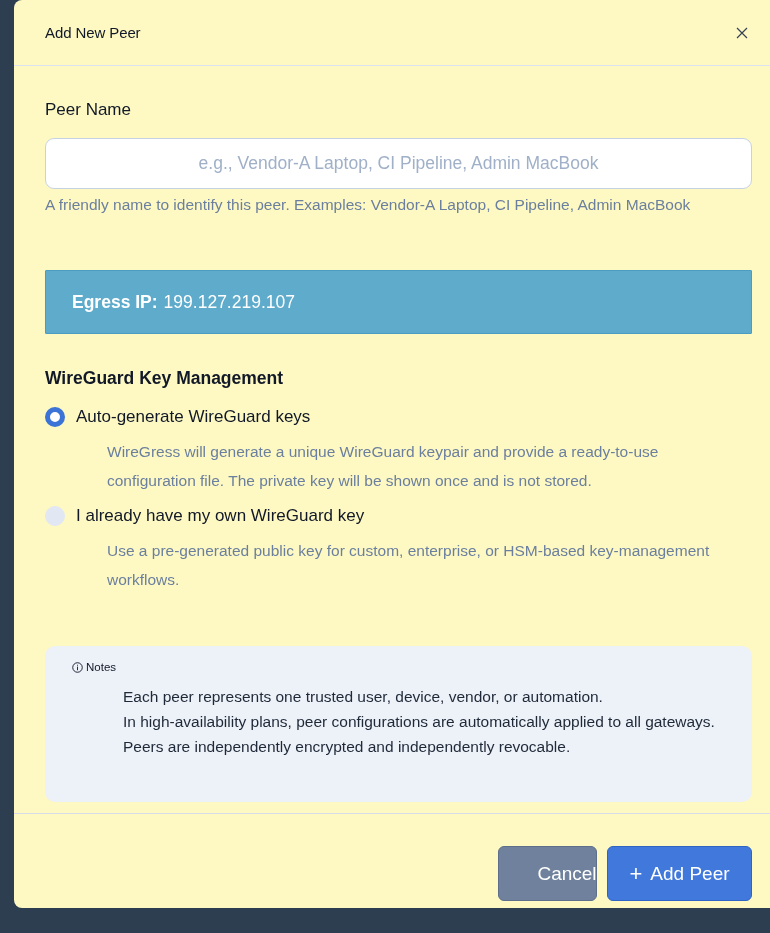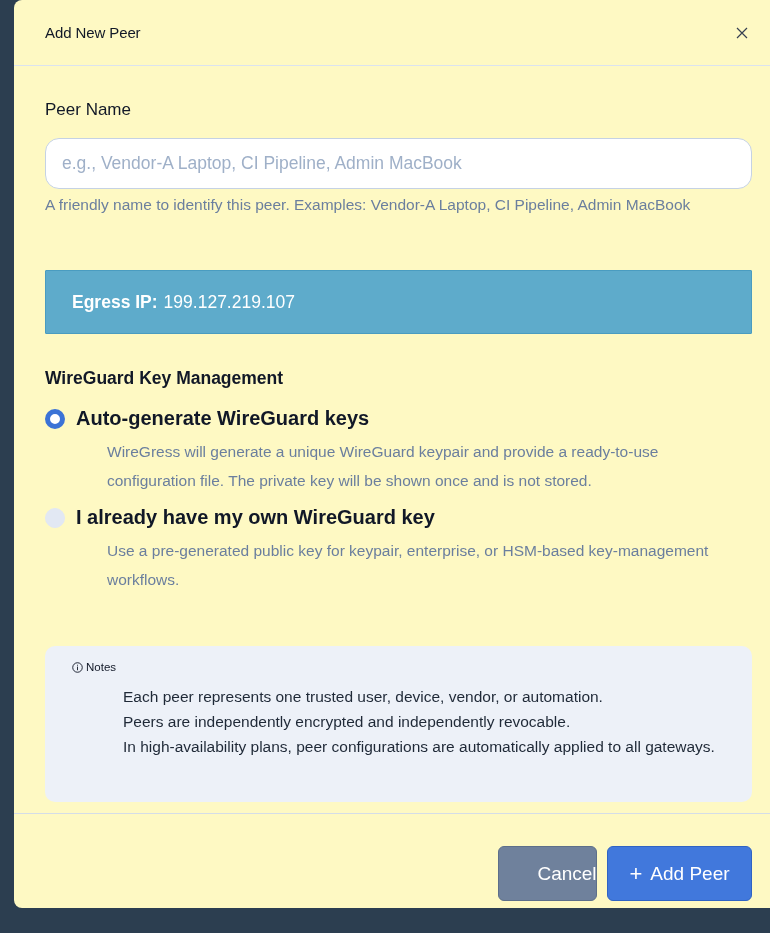--- a/index.html
+++ b/index.html
@@ -32,26 +32,27 @@
     }
     .modal-body { padding: 0 31px; position: relative; }
     .field-label {
       position: absolute; top: 34px; left: 31px;
       font-size: 17px; font-weight: normal; color: #111827;
     }
     .text-input {
       position: absolute; top: 72px; left: 31px;
       width: 707px; height: 51px;
       border: 1px solid #c5d2e4;
-      border-radius: 14px;
+      border-radius: 9px;
       padding: 0 16px;
       font-size: 17.5px;
       font-family: "Liberation Sans", "DejaVu Sans", sans-serif;
       color: #1f2937;
       outline: none;
+      text-align: center;
     }
     .text-input::placeholder { color: #9fb0c8; }
     .help-text {
       position: absolute; top: 126px; left: 31px;
       width: 660px;
       font-size: 15.5px; line-height: 25px; color: #6b7f9e;
     }
     .egress-box {
       position: absolute; top: 204px; left: 31px;
       width: 707px; height: 64px;
@@ -77,21 +78,21 @@
     }
     .radio.checked {
       background: #ffffff;
       border: 5px solid #3b73d6;
     }
     .radio.unchecked {
       background: #e2e8f3;
       border: 1px solid #e2e8f3;
     }
     .radio-label {
-      font-size: 20px; font-weight: bold; color: #111827;
+      font-size: 17px; font-weight: normal; color: #111827;
     }
     .radio-desc {
       position: absolute; left: 93px; width: 640px;
       font-size: 15.5px; line-height: 29px; color: #6b7f9e;
     }
     .notes {
       position: absolute; top: 558px; left: 31px;
       width: 707px; height: 156px;
       background: #edf1f8;
       border-radius: 10px;
@@ -159,35 +160,35 @@
     <div class="radio-row" style="top:341px;">
       <span class="radio checked"></span>
       <span class="radio-label">Auto-generate WireGuard keys</span>
     </div>
     <div class="radio-desc" style="top:371px;">WireGress will generate a unique WireGuard keypair and provide a ready-to-use configuration file. The private key will be shown once and is not stored.</div>
 
     <div class="radio-row" style="top:440px;">
       <span class="radio unchecked"></span>
       <span class="radio-label">I already have my own WireGuard key</span>
     </div>
-    <div class="radio-desc" style="top:470px;">Use a pre-generated public key for keypair, enterprise, or HSM-based key-management workflows.</div>
+    <div class="radio-desc" style="top:470px;">Use a pre-generated public key for custom, enterprise, or HSM-based key-management workflows.</div>
 
     <div class="notes">
       <div class="notes-head">
         <svg class="info-icon" width="11" height="11" viewBox="0 0 12 12">
           <circle cx="6" cy="6" r="5.2" stroke="#111827" stroke-width="1" fill="none"></circle>
           <rect x="5.5" y="5" width="1" height="4" fill="#111827"></rect>
           <rect x="5.5" y="3" width="1" height="1" fill="#111827"></rect>
         </svg>
         <span>Notes</span>
       </div>
       <ul class="notes-list">
         <li>Each peer represents one trusted user, device, vendor, or automation.</li>
+        <li>In high-availability plans, peer configurations are automatically applied to all gateways.</li>
         <li>Peers are independently encrypted and independently revocable.</li>
-        <li>In high-availability plans, peer configurations are automatically applied to all gateways.</li>
       </ul>
     </div>
   </div>
 
   <div class="modal-footer">
     <button class="btn btn-cancel">Cancel</button>
     <button class="btn btn-add">
       <span class="plus">+</span>
       <span>Add Peer</span>
     </button>

